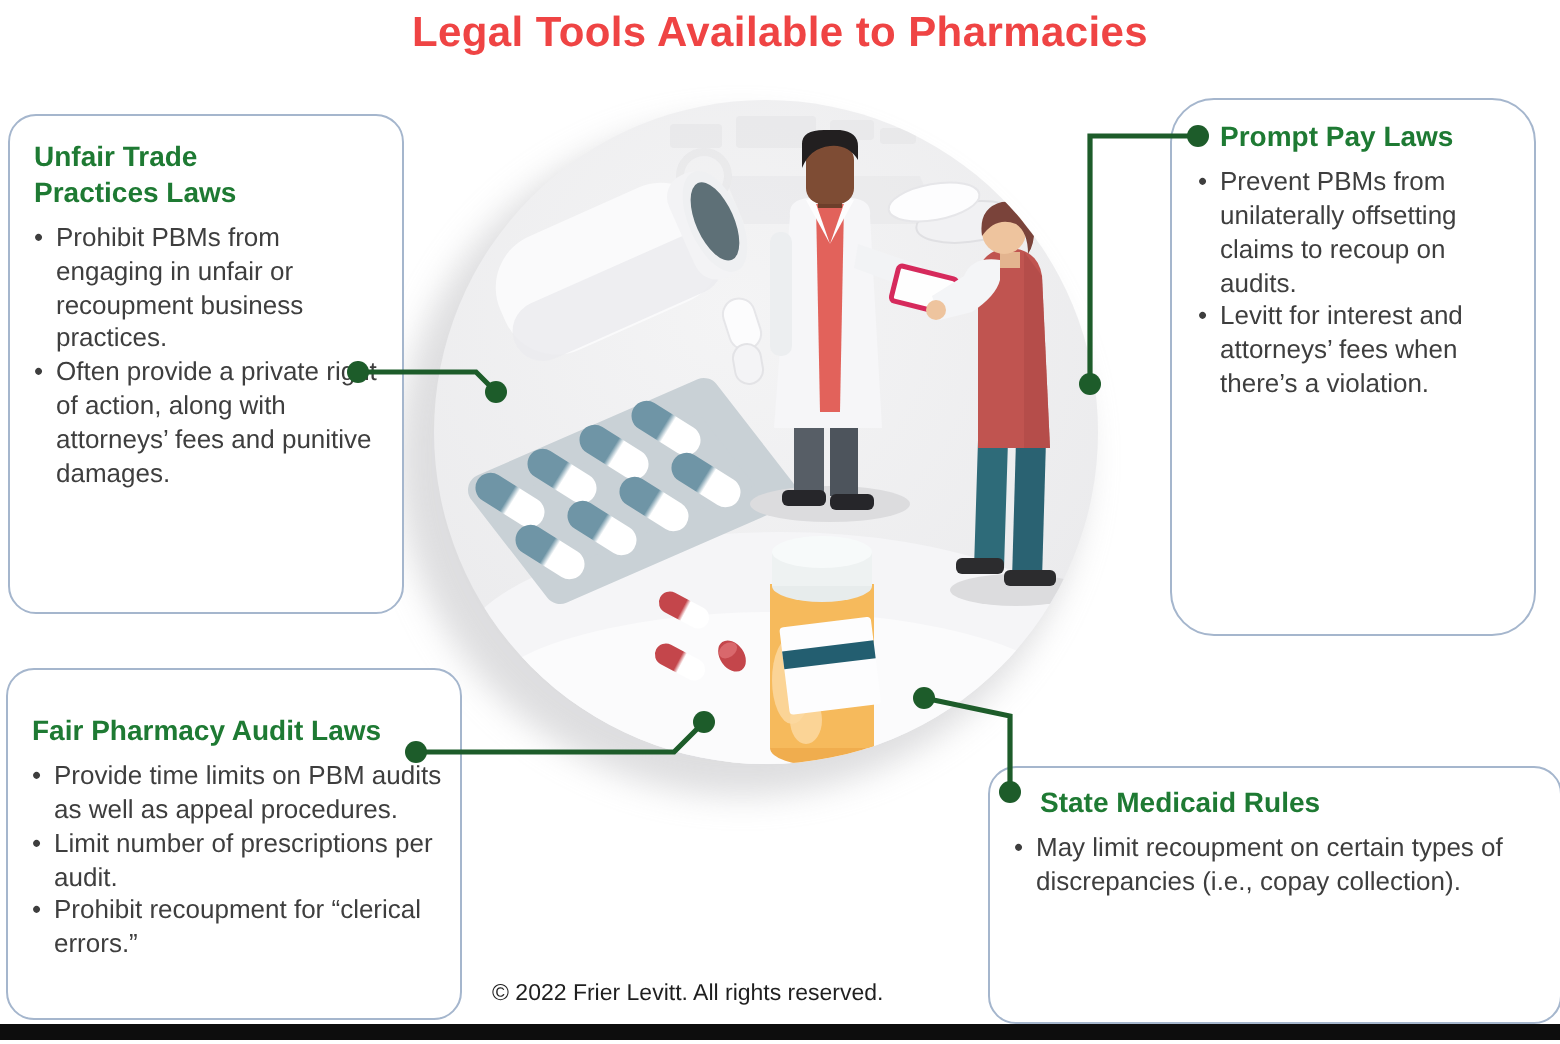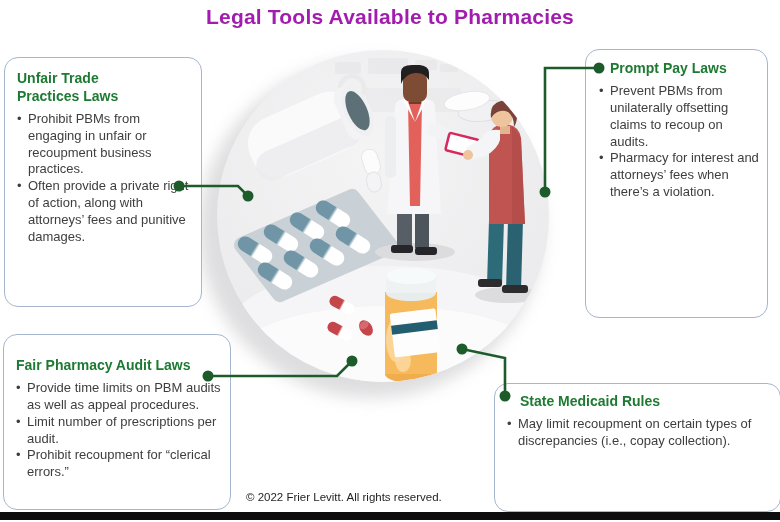--- a/index.html
+++ b/index.html
@@ -2,31 +2,31 @@
 <html><head>
 <meta charset="utf-8">
 <style>
   html,body { margin:0; padding:0; background:#ffffff; }
   .page {
     position:relative; width:780px; height:522px; background:#ffffff;
     overflow:hidden; font-family:"Liberation Sans", sans-serif;
   }
   .title {
     position:absolute; top:5px; left:0; right:0; text-align:center;
-    font-size:21px; font-weight:bold; color:#a21caf; letter-spacing:0.2px;
+    font-size:21px; font-weight:bold; color:#ef4444; letter-spacing:0.2px;
     z-index:2; margin:0;
   }
   svg.layer { position:absolute; left:0; top:0; z-index:1; }
   svg.overlay { position:absolute; left:0; top:0; z-index:4; pointer-events:none; }
   .callout {
     position:absolute; box-sizing:border-box; background:#ffffff;
     border:1.5px solid #a5b6cd; border-radius:14px; z-index:2;
   }
   .callout-tl { left:4px;   top:57px;  width:198px; height:250px; padding:12px 8px 8px 12px; }
-  .callout-tr { left:585px; top:49px;  width:183px; height:269px; padding:10px 6px 6px 13px; }
+  .callout-tr { left:585px; top:49px;  width:183px; height:269px; padding:10px 6px 6px 13px;border-radius:22px; }
   .callout-bl { left:3px;   top:334px; width:228px; height:176px; padding:22px 6px 6px 12px; }
   .callout-br { left:494px; top:383px; width:287px; height:129px; padding:9px 8px 6px 12px;  }
   .box-header {
     color:#1e7a33; font-weight:bold; font-size:14px; line-height:1.28;
     margin:0 0 5px 0;
   }
   .callout-tl .box-header { max-width:120px; }
   .callout-tr .box-header { padding-left:11px; }
   .callout-br .box-header { padding-left:13px; }
   .bullets { margin:0; padding:0; list-style:none; font-size:13px; line-height:1.3; color:#3e3e3e; }
@@ -193,21 +193,21 @@
     <ul class="bullets">
       <li>Prohibit PBMs from engaging in unfair or recoupment business practices.</li>
       <li>Often provide a private right of action, along with attorneys’ fees and punitive damages.</li>
     </ul>
   </div>
 
   <div class="callout callout-tr">
     <h2 class="box-header">Prompt Pay Laws</h2>
     <ul class="bullets">
       <li>Prevent PBMs from unilaterally offsetting claims to recoup on audits.</li>
-      <li>Pharmacy for interest and attorneys’ fees when there’s a violation.</li>
+      <li>Levitt for interest and attorneys’ fees when there’s a violation.</li>
     </ul>
   </div>
 
   <div class="callout callout-bl">
     <h2 class="box-header">Fair Pharmacy Audit Laws</h2>
     <ul class="bullets">
       <li>Provide time limits on PBM audits as well as appeal procedures.</li>
       <li>Limit number of prescriptions per audit.</li>
       <li>Prohibit recoupment for “clerical errors.”</li>
     </ul>

